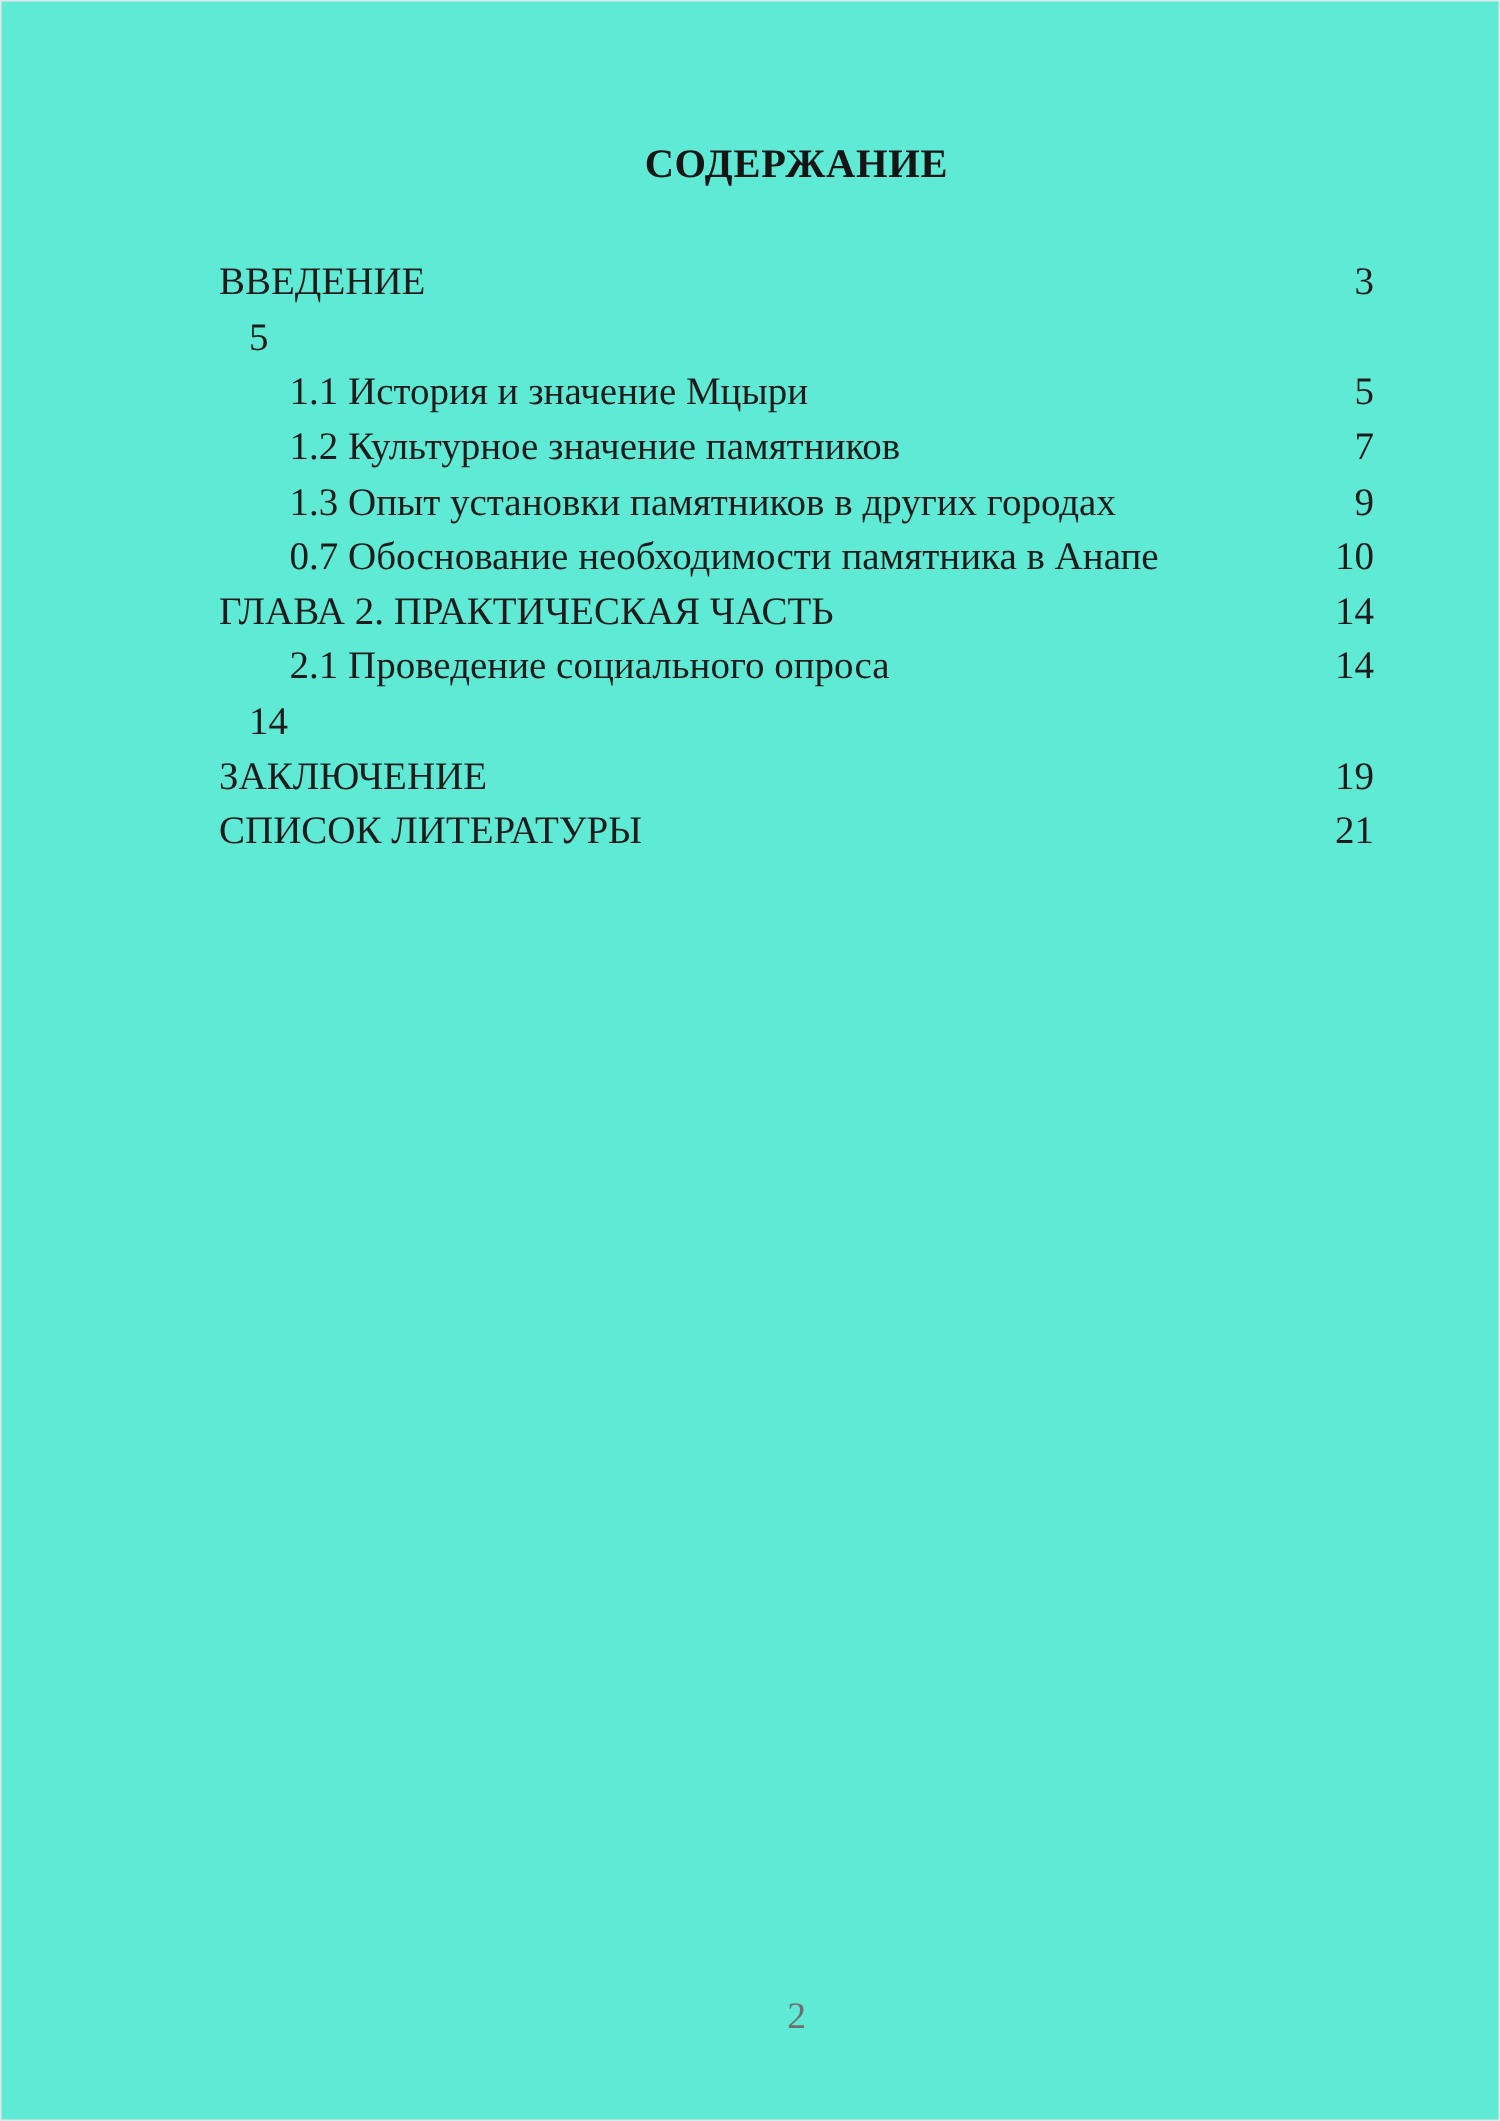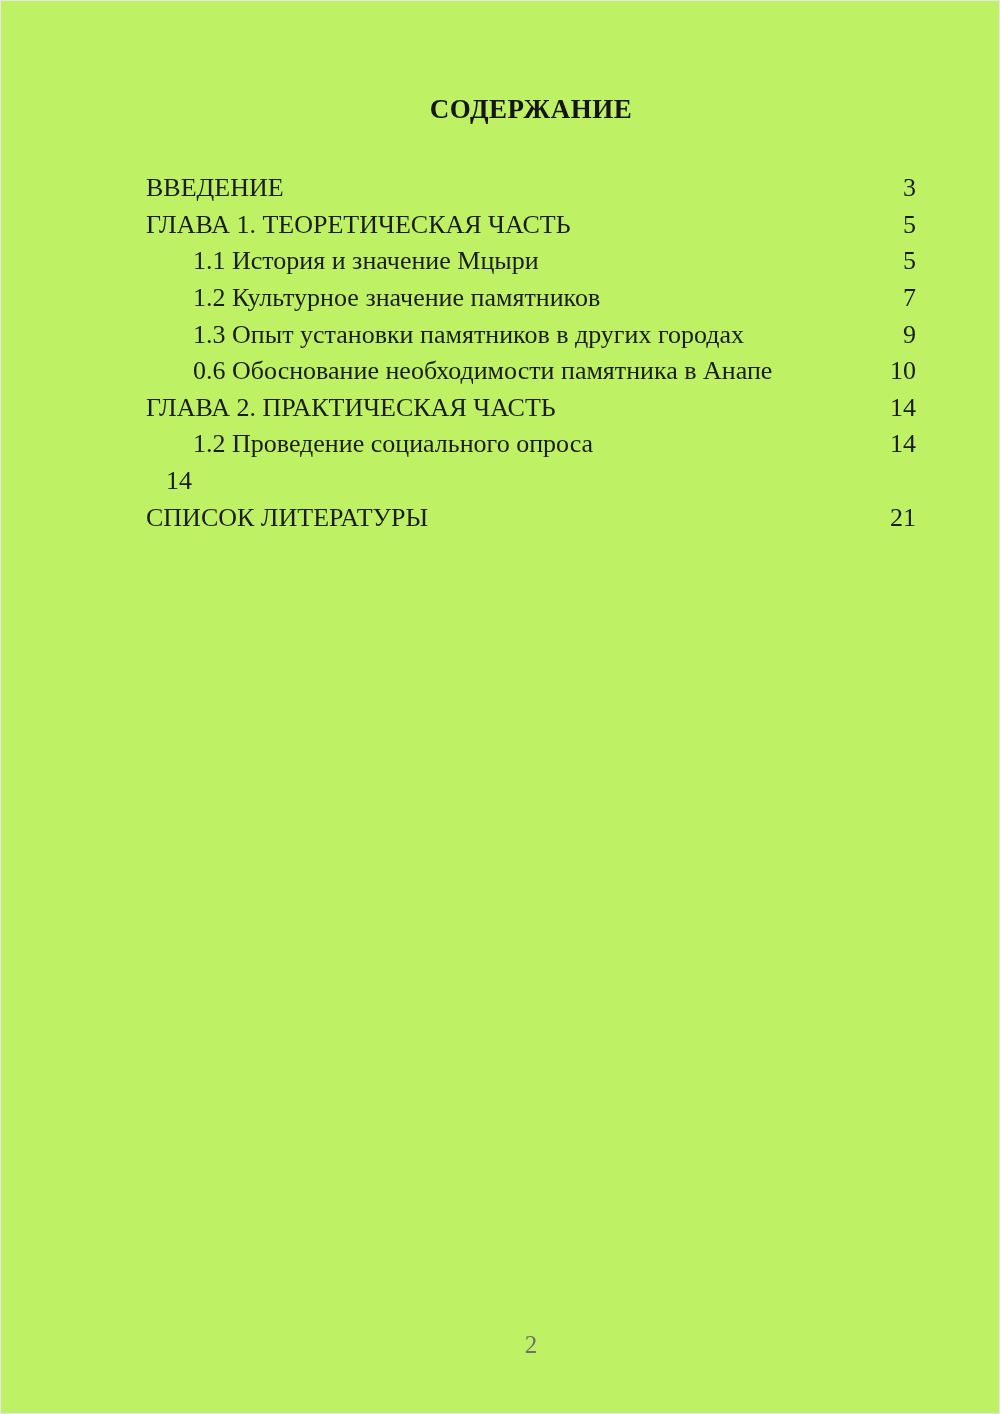--- a/index.html
+++ b/index.html
@@ -5,21 +5,21 @@
   html, body {
     margin: 0;
     padding: 0;
     background: #ffffff;
   }
   .page {
     position: relative;
     width: 1000px;
     height: 1414px;
     box-sizing: border-box;
-    background: #bef264;
+    background: #5eead4;
     border: 1px solid #e3e7ec;
     font-family: "Liberation Serif", "DejaVu Serif", serif;
     color: #1c1c1c;
     overflow: hidden;
   }
   .toc-title {
     position: absolute;
     top: 93px;
     left: 145px;
     right: 83px;
@@ -73,58 +73,61 @@
 
   <div class="toc-title">СОДЕРЖАНИЕ</div>
 
   <div class="toc-list">
   <div class="toc-row">
     <span class="toc-label">ВВЕДЕНИЕ</span>
     <span class="toc-page">3</span>
   </div>
 
   <div class="toc-row">
-    <span class="toc-label">ГЛАВА 1. ТЕОРЕТИЧЕСКАЯ ЧАСТЬ</span>
     <span class="toc-page">5</span>
   </div>
 
   <div class="toc-row indent">
     <span class="toc-label">1.1 История и значение Мцыри</span>
     <span class="toc-page">5</span>
   </div>
 
   <div class="toc-row indent">
     <span class="toc-label">1.2 Культурное значение памятников</span>
     <span class="toc-page">7</span>
   </div>
 
   <div class="toc-row indent">
     <span class="toc-label">1.3 Опыт установки памятников в других городах</span>
     <span class="toc-page">9</span>
   </div>
 
   <div class="toc-row indent">
-    <span class="toc-label">0.6 Обоснование необходимости памятника в Анапе</span>
+    <span class="toc-label">0.7 Обоснование необходимости памятника в Анапе</span>
     <span class="toc-page">10</span>
   </div>
 
   <div class="toc-row">
     <span class="toc-label">ГЛАВА 2. ПРАКТИЧЕСКАЯ ЧАСТЬ</span>
     <span class="toc-page">14</span>
   </div>
 
   <div class="toc-row indent">
-    <span class="toc-label">1.2 Проведение социального опроса</span>
+    <span class="toc-label">2.1 Проведение социального опроса</span>
     <span class="toc-page">14</span>
   </div>
 
   <div class="toc-row indent">
     <span class="toc-page">14</span>
   </div>
 
+  <div class="toc-row">
+    <span class="toc-label">ЗАКЛЮЧЕНИЕ</span>
+    <span class="toc-page">19</span>
+  </div>
 
   <div class="toc-row">
     <span class="toc-label">СПИСОК ЛИТЕРАТУРЫ</span>
     <span class="toc-page">21</span>
   </div>
 </div>
 
   <div class="footer-page-number">2</div>
 
 </div>

